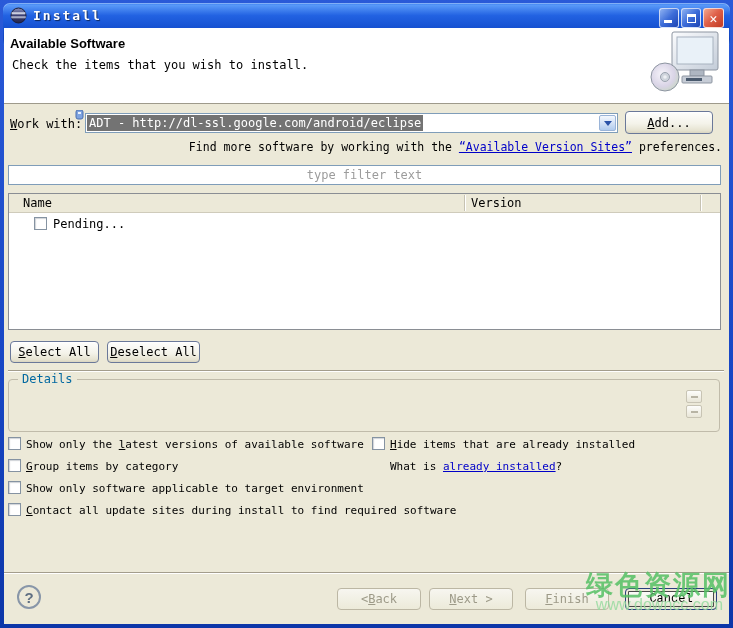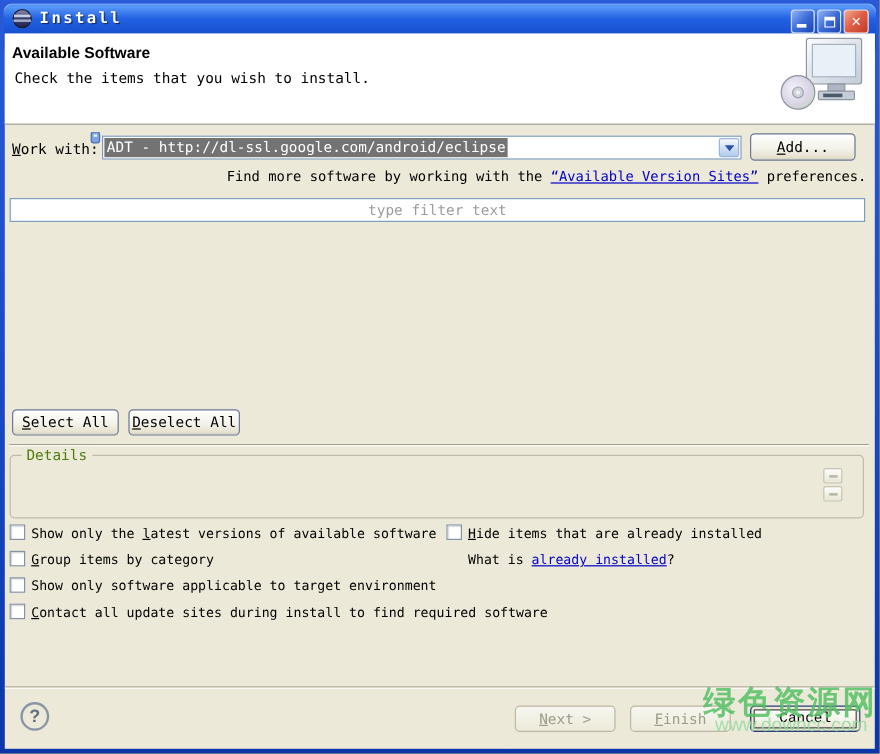--- a/index.html
+++ b/index.html
@@ -75,21 +75,21 @@
   .thead { position:absolute; left:0; top:0; right:0; height:19px; background:#ece9d8; border-bottom:1px solid #cfcbbb; }
   .th { position:absolute; top:2px; font-size:12px; }
   .th-sep { position:absolute; top:1px; width:1px; height:16px; background:#c6c2b2; box-shadow:1px 0 0 #fff; }
   .trow { position:absolute; left:0; top:21px; right:0; height:18px; display:flex; align-items:center; }
   .cb { display:inline-block; width:13px; height:13px; background:#fff; border:1px solid #8593a2; box-shadow:inset 1px 1px 1px rgba(120,130,140,.35); }
   .trow .cb { position:absolute; left:25px; top:2px; }
   .trow-label { position:absolute; left:44px; top:2px; font-size:12px; }
   
   .hsep { position:absolute; height:2px; border-top:1px solid #a39d8c; border-bottom:1px solid #fff; }
   .group { position:absolute; left:8px; top:379px; width:712px; height:53px; border:1px solid #c0bbaa; border-radius:4px; }
-  .group-label { position:absolute; left:18px; top:372px; background:#ece9d8; padding:0 4px; color:#4d7c0f; font-size:12px; }
+  .group-label { position:absolute; left:18px; top:372px; background:#ece9d8; padding:0 4px; color:#0369a1; font-size:12px; }
   .mini-scroll { position:absolute; left:686px; top:390px; width:17px; height:30px; }
   .mini-scroll .ms-btn { width:16px; height:13px; margin-bottom:2px; background:linear-gradient(180deg,#fdfdfb,#e9e6d7); border:1px solid #c8c4b4; border-radius:2px; position:relative; }
   .ms-btn::after { content:""; position:absolute; left:4px; top:5px; width:7px; height:2px; background:#b8b4a4; }
   
   .opt { position:absolute; display:flex; align-items:flex-start; font-size:11px; }
   .opt .cb { margin-right:5px; flex:none; }
   .opt-label { padding-top:1px; white-space:pre; }
   .whatis { position:absolute; font-size:11px; white-space:pre; }
   a.link { color:#0000c8; text-decoration:underline; cursor:pointer; }
   .hint { position:absolute; top:140px; right:11px; font-size:11.5px; white-space:pre; }
@@ -175,20 +175,32 @@
     <span class="combo-btn">
       <span class="combo-arrow"></span>
     </span>
   </div>
   <button class="btn" style="left:625px; top:111px; width:88px; height:23px;"><u>A</u>dd...</button>
 
   <div class="hint"><span>Find more software by working with the </span><a class="link">“Available Version Sites”</a><span> preferences.</span></div>
 
   <input class="filter" placeholder="type filter text" style="">
 
+  <div class="table">
+    <div class="thead">
+      <span class="th" style="left:14px;">Name</span>
+      <span class="th" style="left:462px;">Version</span>
+      <span class="th-sep" style="left:455px;"></span>
+      <span class="th-sep" style="left:691px;"></span>
+    </div>
+    <div class="trow">
+      <span class="cb"></span>
+      <span class="trow-label">Pending...</span>
+    </div>
+  </div>
 
   <button class="btn" style="left:10px; top:341px; width:89px; height:22px;"><u>S</u>elect All</button>
   <button class="btn" style="left:107px; top:341px; width:93px; height:22px;"><u>D</u>eselect All</button>
 
   <div class="hsep" style="left:8px; top:370px; width:716px;"></div>
 
   <div class="group"></div>
   <span class="group-label">Details</span>
   <div class="mini-scroll">
     <div class="ms-btn"></div>
@@ -214,20 +226,21 @@
 
   <label class="opt" style="left:372px; top:437px;">
     <span class="cb"></span>
     <span class="opt-label"><u>H</u>ide items that are already installed</span>
   </label>
   <div class="whatis" style="left:390px; top:460px;"><span>What is </span><a class="link">already installed</a><span>?</span></div>
 
   <div class="hsep" style="left:4px; top:572px; width:725px;"></div>
 
   <div class="help-btn">?</div>
+  <button class="btn disabled" style="left:337px; top:588px; width:84px; height:22px;">&lt; <u>B</u>ack</button>
   <button class="btn disabled" style="left:429px; top:588px; width:84px; height:22px;"><u>N</u>ext &gt;</button>
   <button class="btn disabled" style="left:525px; top:588px; width:84px; height:22px;"><u>F</u>inish</button>
   <button class="btn focused" style="left:625px; top:588px; width:92px; height:22px;font-family:Liberation Mono, monospace;">Cancel</button>
 
   <div class="wm1">绿色资源网</div>
   <div class="wm2">www.downcc.com</div>
 
 </div>
 
 </body></html>

